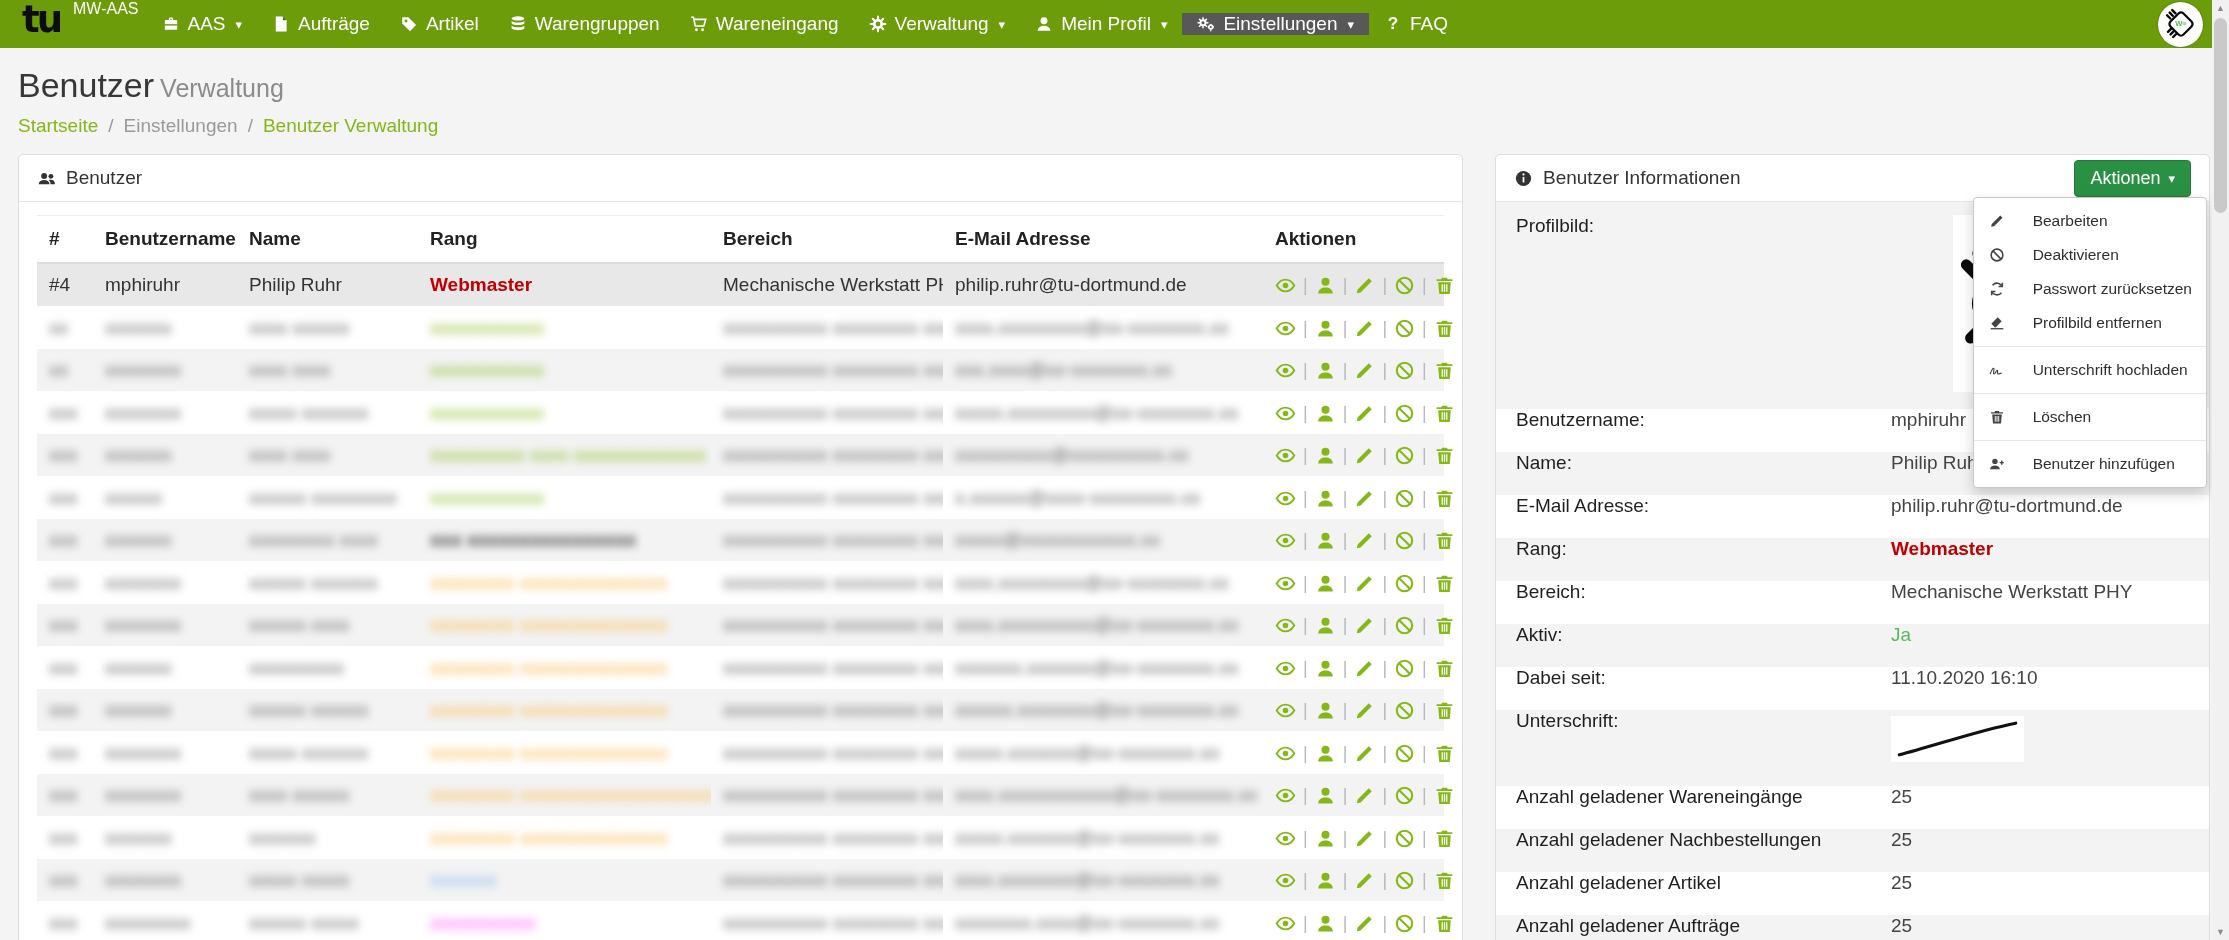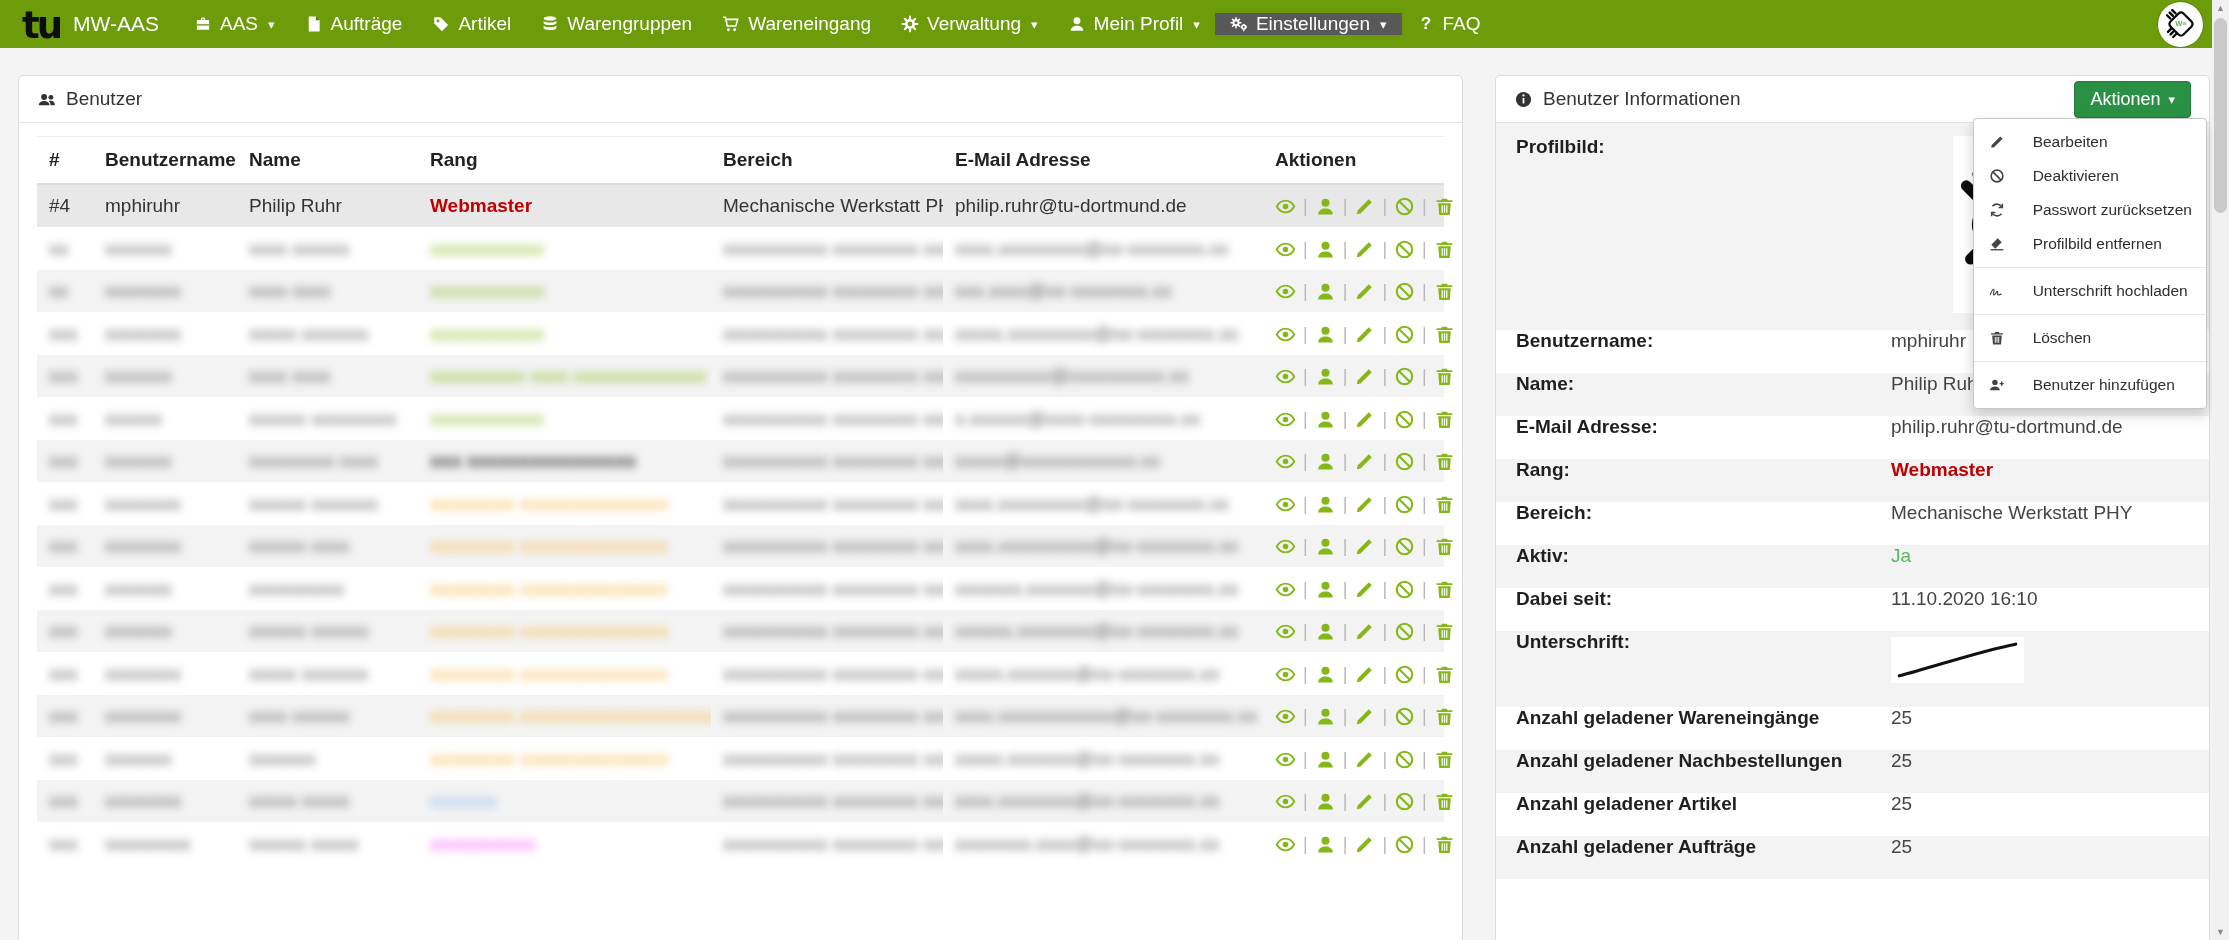--- a/index.html
+++ b/index.html
@@ -8,23 +8,23 @@
     --card-border:#dcdcdc;
   }
   *{box-sizing:border-box}
   html,body{margin:0;padding:0}
   body{
     width:2229px;height:940px;overflow:hidden;position:relative;
     background:#f4f4f4;font-family:"Liberation Sans",sans-serif;color:#333;
   }
   
   .navbar{height:48px;background:var(--navbar);display:flex;align-items:stretch;padding-left:22px}
-  .brand{display:flex;align-items:center;margin-right:20px;cursor:pointer}
+  .brand{display:flex;align-items:flex-start;margin-right:8px;cursor:pointer}
   .tu-logo{font-family:"DejaVu Sans",sans-serif;font-size:37px;font-weight:bold;color:#0d0d0d;letter-spacing:-3px;line-height:1;transform:translateY(1px)}
-  .brand-name{color:#fff;font-size:21px;margin-left:13px}
+  .brand-name{color:#fff;font-size:16px;margin-left:13px}
   .nav-items{display:flex;align-items:center}
   .nav-item{display:flex;align-items:center;gap:8px;padding:0 15px;color:#fff;font-size:19px;text-decoration:none;cursor:pointer;white-space:nowrap}
   .nav-item.active{background:var(--active)}
   .nav-item .icon{display:inline-flex;font-size:18px;line-height:1}
   .nav-caret{font-size:13px;margin-left:2px}
   .nav-right{margin-left:auto;display:flex;align-items:center;padding-right:26px}
   .nav-logo{width:45px;height:45px;border-radius:50%;background:#fff;display:flex;align-items:center;justify-content:center;overflow:hidden;box-shadow:0 0 0 1px rgba(0,0,0,.15)}
   .nav-logo svg{width:40px;height:40px}
   
   .scrollbar{position:absolute;top:0;right:0;width:17px;height:940px;background:#f1f1f1;z-index:60}
@@ -74,21 +74,21 @@
   .btn-actions .caret{font-size:13px}
   .dropdown-menu{position:absolute;top:42px;right:2px;min-width:182px;background:#fff;border:1px solid #c8c8c8;border-radius:4px;box-shadow:0 6px 14px rgba(0,0,0,.18);padding:6px 0;z-index:30}
   .menu-item{display:flex;align-items:center;gap:26px;padding:8px 14px;font-size:15.5px;color:#2e2e2e;white-space:nowrap;cursor:pointer}
   .menu-item .icon{display:inline-flex;font-size:16px;color:#444;width:19px;justify-content:center}
   .menu-divider{height:1px;background:#e6e6e6;margin:6px 0}
   .info-body{font-size:19px}
   .info-row{display:flex;align-items:flex-start;min-height:43px;padding:0 20px}
   .info-row.stripe{background:var(--stripe)}
   .info-row.tall{min-height:207px;align-items:flex-start;padding-top:13px}
   .info-row.sig{min-height:76px}
-  .info-label{width:375px;flex:none;font-weight:bold;color:#1f1f1f}
+  .info-label{width:375px;flex:none;font-weight:normal;color:#1f1f1f}
   .info-value{color:#444}
   .val-red{color:var(--rank-red);font-weight:bold}
   .val-green{color:var(--aktiv)}
   .avatar-img{margin-left:62px;width:150px;height:177px;background:#fff;display:flex;align-items:center;justify-content:center;overflow:hidden}
   .signature-img{width:133px;height:46px;background:#fff;display:flex;align-items:center;justify-content:center;margin:6px 0}
 </style>
 </head>
 <body>
 
 <nav class="navbar">
@@ -217,20 +217,24 @@
   </div>
 </nav>
 
 <div class="scrollbar">
   <div class="sb-arrow up">▲</div>
   <div class="sb-thumb"></div>
   <div class="sb-arrow down">▼</div>
 </div>
 
 <main>
+  <div class="page-head">
+    <h1><span class="t1">Benutzer</span><span class="t2">Verwaltung</span></h1>
+    <div class="breadcrumb" id="breadcrumb"><a class="bc-link">Startseite</a><span class="bc-sep">/</span><span class="bc-muted">Einstellungen</span><span class="bc-sep">/</span><a class="bc-link">Benutzer Verwaltung</a></div>
+  </div>
 
   <div class="panels">
     <section class="card users-card">
       <div class="card-header">
         <span class="hdr-icon" id="users-hdr-icon">
             <svg viewBox="0 0 28 24" width="1em" height="1em" aria-hidden="true">
               <circle cx="10.5" cy="8.2" r="4.4" fill="currentColor"></circle>
               <path d="M2.5 20.5c.3-4.2 3.8-6.2 8-6.2s7.7 2 8 6.2z" fill="currentColor"></path>
               <circle cx="20.5" cy="8.8" r="3.6" fill="currentColor"></circle>
               <path d="M20 20.5c-.1-2.9-1.1-5-2.8-6.2.9-.4 2-.6 3.3-.6 3.4 0 5.7 1.9 6 6.8z" fill="currentColor"></path>

